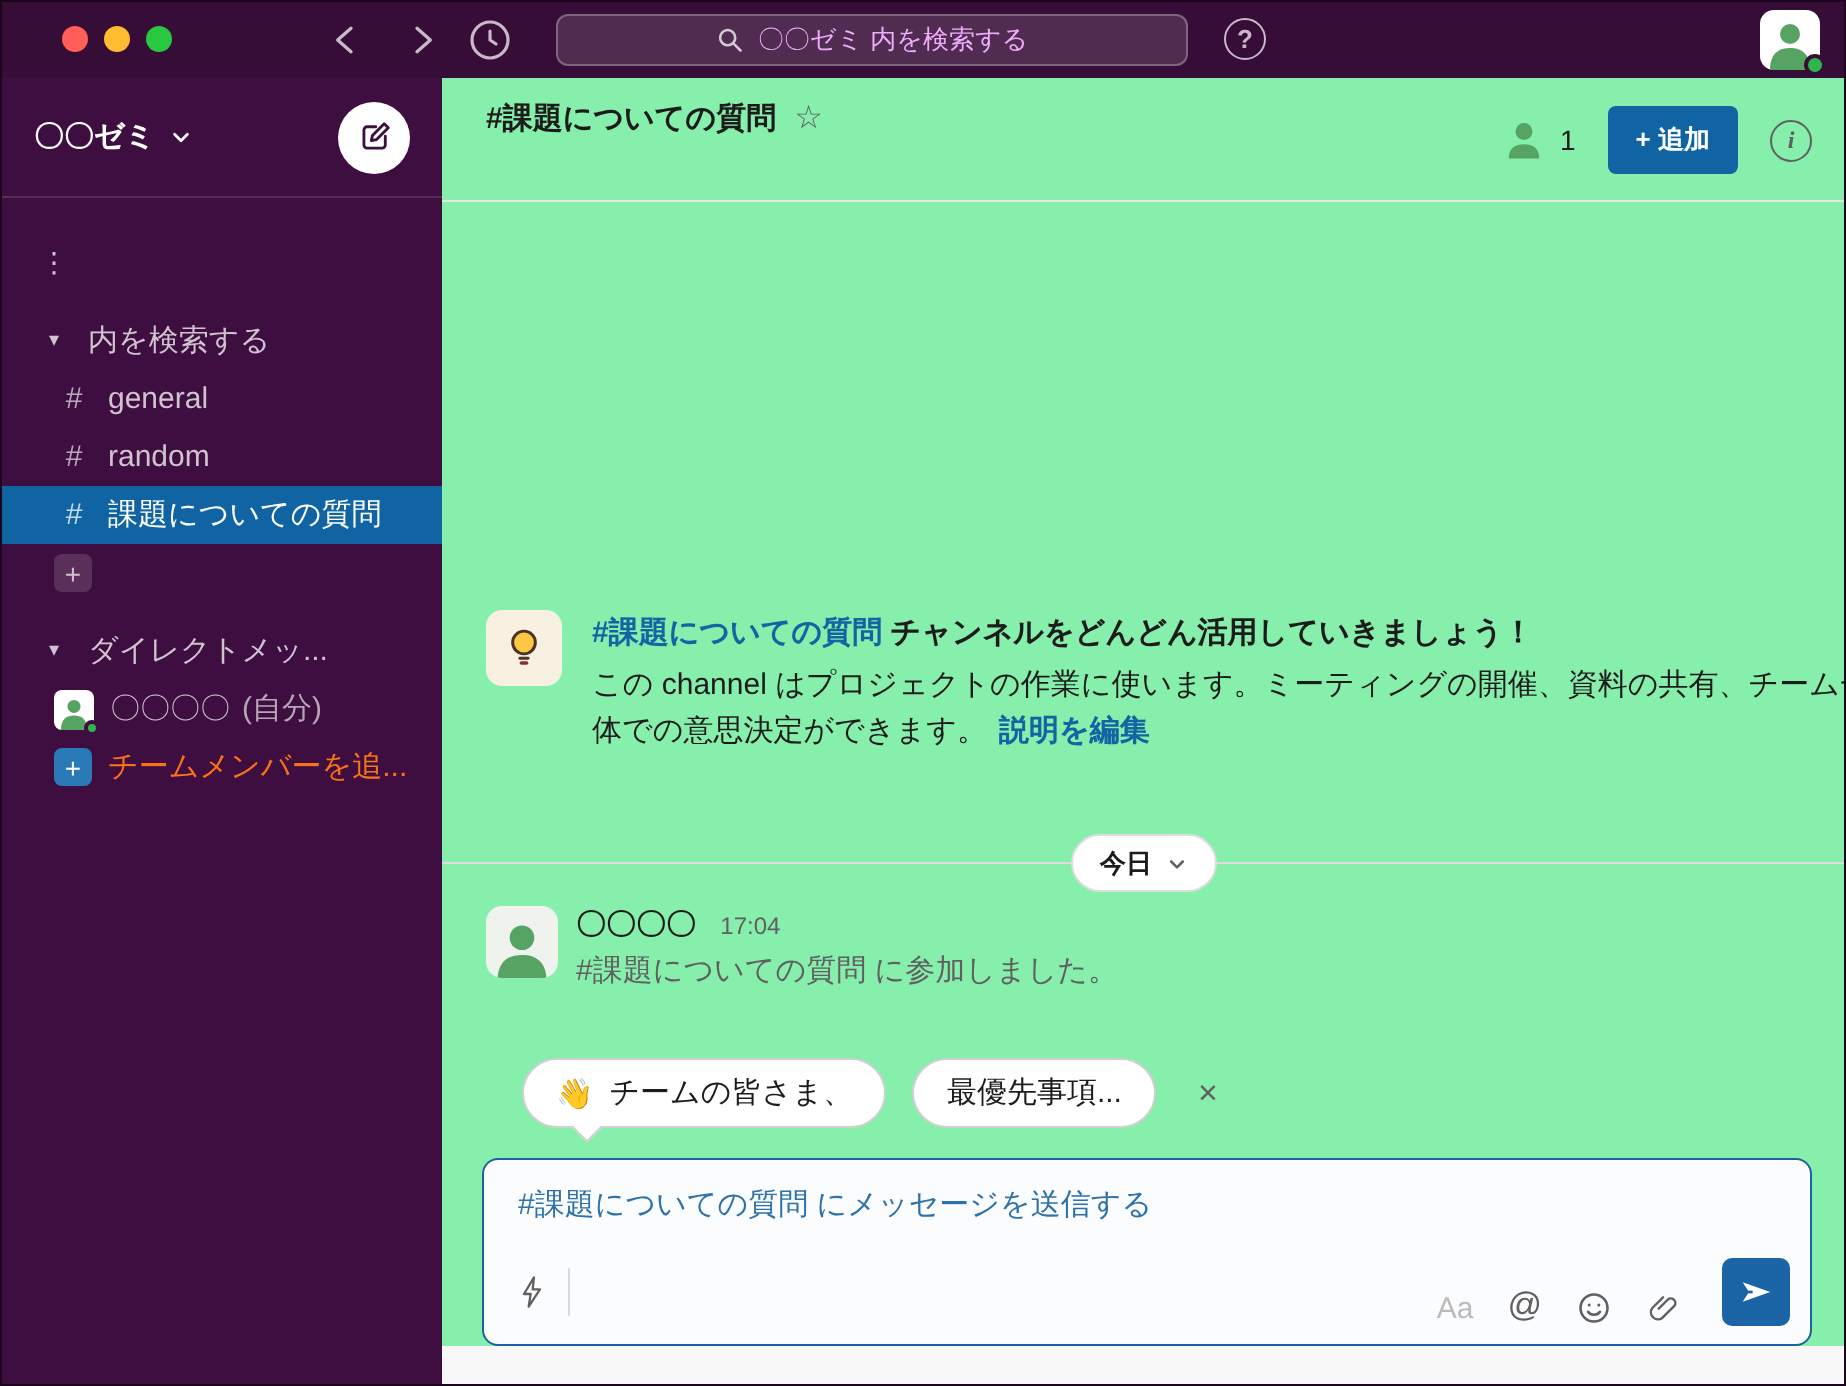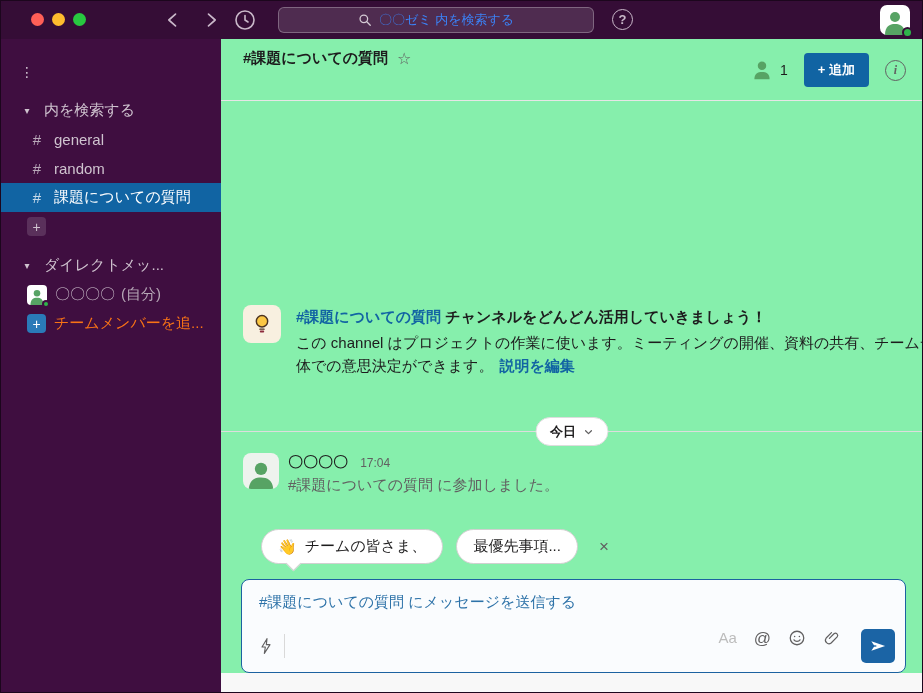--- a/index.html
+++ b/index.html
@@ -12,21 +12,21 @@
   .topbar { position:absolute; top:0; left:0; right:0; height:38px; background:#350d36; z-index:5; }
   .traffic { position:absolute; left:30px; top:12px; display:flex; gap:8px; }
   .tl { width:13px; height:13px; border-radius:50%; }
   .tl.red{ background:#ff5f57; } .tl.yel{ background:#febc2e; } .tl.grn{ background:#28c840; }
   .nav-ic { position:absolute; top:7px; width:24px; height:24px; background:none; border:none;
             color:#c9b8c9; display:flex; align-items:center; justify-content:center; cursor:pointer; }
   .nav-back{ left:160px; } .nav-fwd{ left:198px; } .nav-hist{ left:232px; }
   .searchbox { position:absolute; left:277px; top:6px; width:316px; height:26px; border-radius:6px;
                background:rgba(255,255,255,0.13); border:1px solid rgba(255,255,255,0.28);
                display:flex; align-items:center; justify-content:center; gap:7px;
-               color:#3b82f6; font-size:13px; cursor:text; }
+               color:#f0abfc; font-size:13px; cursor:text; }
   .help-btn { position:absolute; left:611px; top:8px; width:21px; height:21px; border-radius:50%;
               border:1.5px solid #c9b8c9; background:none; color:#c9b8c9; font-size:13px;
               font-weight:bold; display:flex; align-items:center; justify-content:center; cursor:pointer; }
   .top-avatar { position:absolute; right:12px; top:4px; width:30px; height:30px; border-radius:7px;
                 background:#fff; cursor:pointer; }
   .top-avatar svg { position:absolute; bottom:0; left:3px; }
   .presence-dot { position:absolute; right:-3px; bottom:-3px; width:11px; height:11px;
                   border-radius:50%; background:#2fb54b; border:2.5px solid #350d36; }
 
   
@@ -110,21 +110,21 @@
   .chips-dismiss { background:none; border:none; font-size:17px; color:#616061; cursor:pointer;
                    margin-left:8px; line-height:1; }
 
   .composer { position:absolute; left:20px; top:540px; width:665px; height:94px;
               border:1px solid #1c62a0; border-radius:8px; background:#fafcfe; cursor:text; }
   .composer-placeholder { position:absolute; left:17px; top:13px; font-size:15px; color:#2d72a8; }
   .composer-toolbar { position:absolute; left:16px; right:10px; bottom:9px; height:34px;
                       display:flex; align-items:center; }
   .bolt-btn { background:none; border:none; color:#616061; cursor:pointer; display:flex; align-items:center; }
   .tb-divider { width:1px; height:24px; background:#d9d9d9; margin-left:10px; }
-  .tb-right { margin-left:auto; display:flex; align-items:flex-start; gap:17px; }
+  .tb-right { margin-left:auto; display:flex; align-items:flex-end; gap:17px; }
   .tb-ic { background:none; border:none; cursor:pointer; display:flex; align-items:center;
            color:#616061; }
   .format-label { font-size:15px; color:#bcbcbc; }
   .mention-label { font-size:17px; color:#616061; }
   .send-btn { width:34px; height:34px; border-radius:5px; background:#1b64a5; border:none;
               display:flex; align-items:center; justify-content:center; cursor:pointer; margin-left:4px; }
   .bottom-strip { position:absolute; left:0; right:0; bottom:0; height:19px; background:#f8f8f8; }
 </style>
 </head>
 <body>
@@ -167,20 +167,34 @@
     <div class="top-avatar">
       <svg width="24" height="26" viewBox="0 0 24 26">
           <circle cx="12" cy="8" r="5" fill="#57a364"></circle>
           <path d="M2 26 C2 17.5 6.5 15 12 15 S22 17.5 22 26 Z" fill="#57a364"></path>
         </svg>
       <span class="presence-dot"></span>
     </div>
   </div>
 
   <aside class="sidebar">
+    <div class="ws-header">
+      <div class="ws-name-wrap">
+        <span>〇〇ゼミ</span>
+        <svg width="11" height="11" viewBox="0 0 24 24" fill="none" stroke="#fff" stroke-width="3" stroke-linecap="round" stroke-linejoin="round">
+            <path d="M5 9 L12 16 L19 9"></path>
+          </svg>
+      </div>
+      <button class="compose-btn">
+        <svg width="19" height="19" viewBox="0 0 24 24" fill="none" stroke="#3f0e40" stroke-width="1.8" stroke-linecap="round" stroke-linejoin="round">
+            <path d="M12.5 5.5 H7 a2 2 0 0 0 -2 2 V17 a2 2 0 0 0 2 2 h9.5 a2 2 0 0 0 2 -2 v-5.5"></path>
+            <path d="M17.8 3.6 l2.6 2.6 L13 13.6 l-3.3 .7 .7 -3.3 Z"></path>
+          </svg>
+      </button>
+    </div>
     <nav class="nav">
       <div class="row">
         <span class="lead">⋮</span>
       </div>
 
       <div class="row sec-head">
         <span class="lead">▾</span>
         <span>内を検索する</span>
       </div>
       <div class="row chan">

